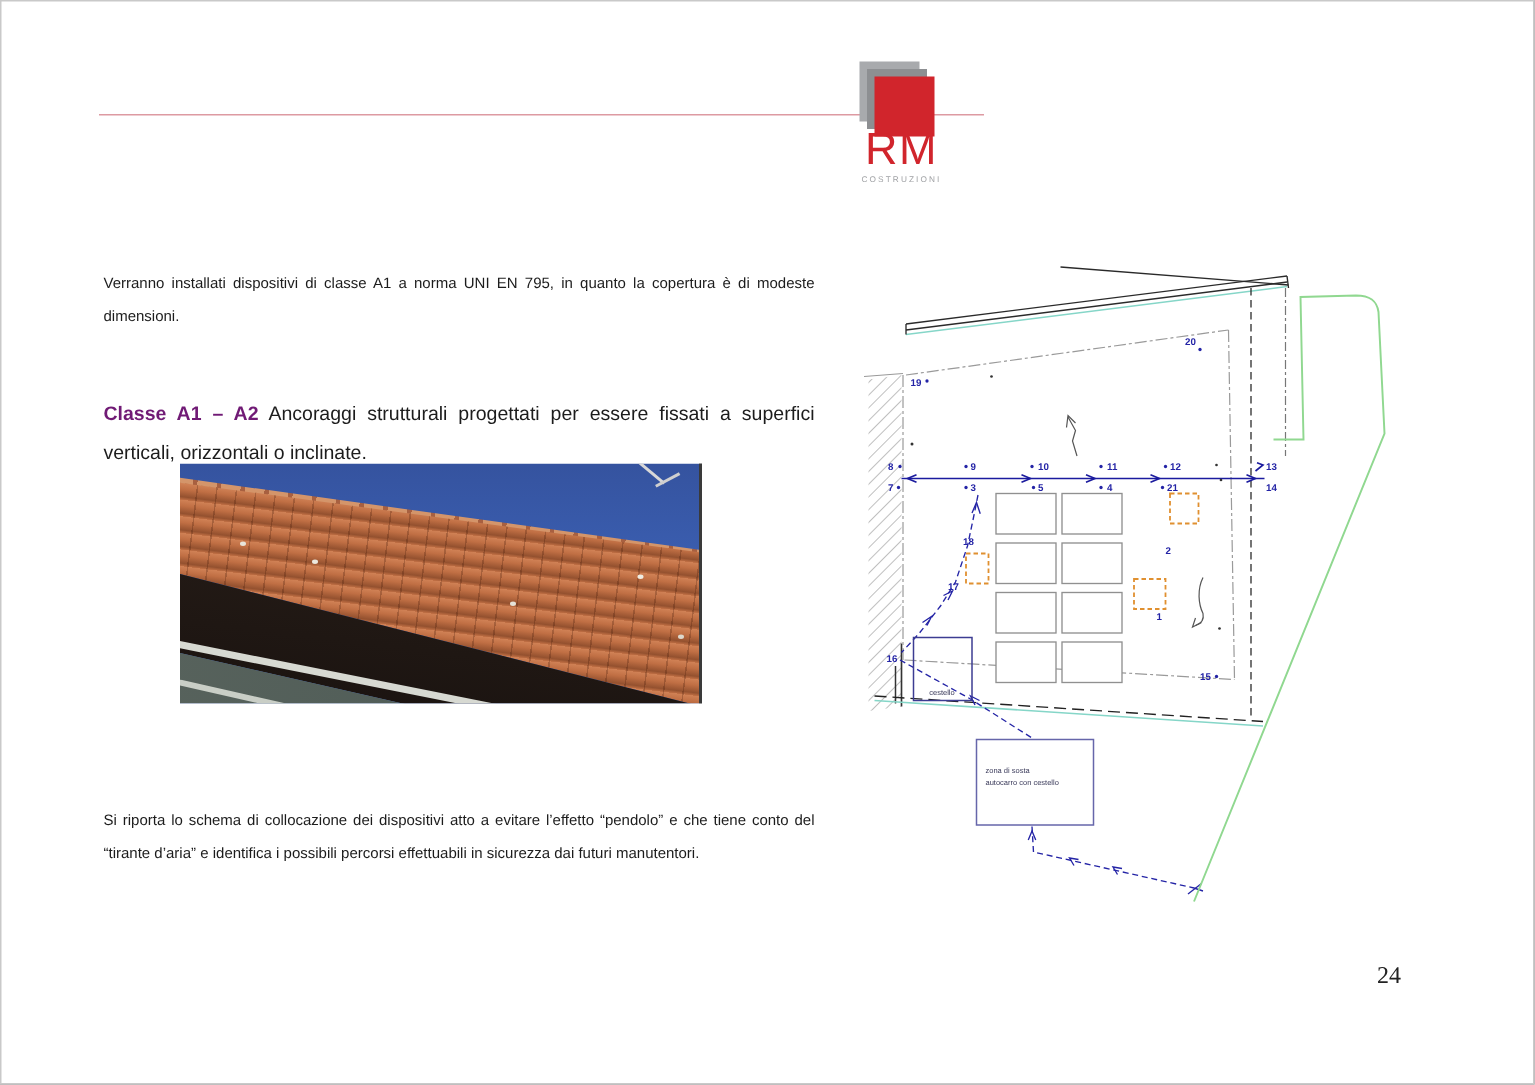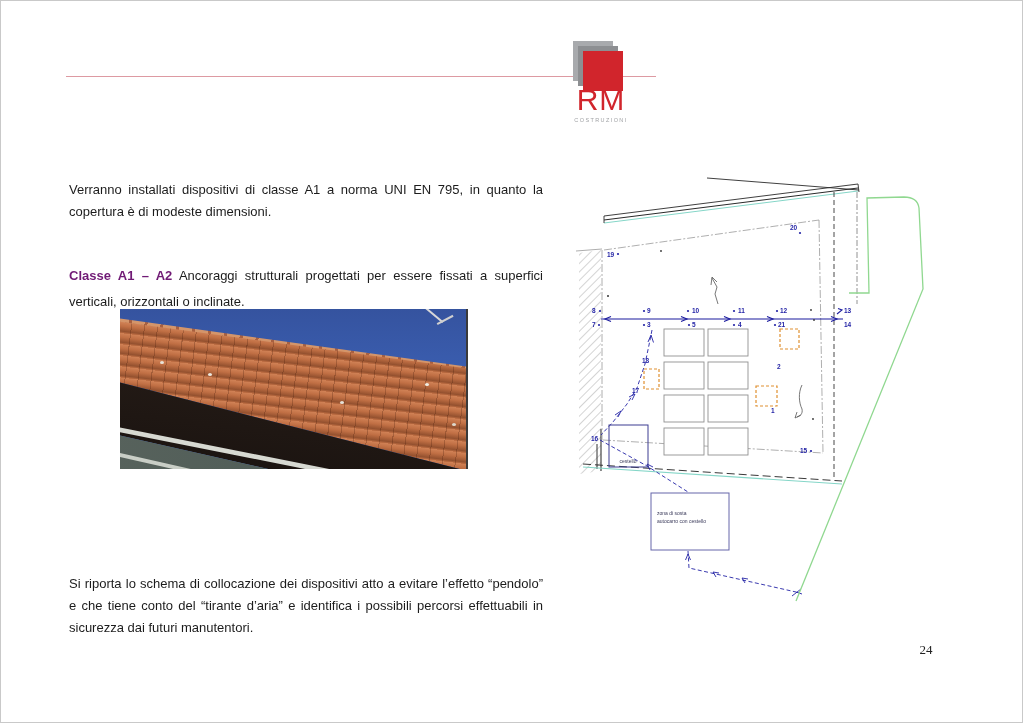--- a/index.html
+++ b/index.html
@@ -19,27 +19,27 @@
   .logo-text {
     position:absolute; left:6px; top:48px; width:58px; text-align:center;
     font-size:30px; letter-spacing:1px; color:#d1252c; font-weight:400; line-height:30px;
   }
   .logo-sub {
     position:absolute; left:4px; top:80px; width:62px; text-align:center;
     font-size:5.5px; letter-spacing:1.4px; color:#a0a2a5;
   }
   
   .title { position:absolute; left:68px; top:138px; width:480px; font-size:13.5px; font-weight:bold; color:#111; }
-  .para { position:absolute; left:68px; width:474px; font-size:13px; line-height:22px; text-align:justify; }
+  .para { position:absolute; left:68px; width:474px; font-size:10px; line-height:22px; text-align:justify; }
   .para1 { top:178px; }
   .classe { position:absolute; left:68px; top:262px; width:474px; font-size:13px; line-height:26px; text-align:justify; }
   .classe .lbl { color:#701a75; font-weight:bold; }
-  .para2 { top:536px;margin-top:36px; }
+  .para2 { top:536px; }
   .pagenum { position:absolute; left:905px; top:641px; width:40px; text-align:center;
-             font-family:"Liberation Serif", serif; font-size:13px; color:#222; }
+             font-family:"Liberation Serif", serif; font-size:16px; color:#222; }
   
   .photo { position:absolute; left:119px; top:308px; width:348px; height:160px; overflow:hidden;
            border-right:2px solid #3a3a3a; }
   .photo .sky { position:absolute; inset:0; background:linear-gradient(180deg,#35539f 0%,#3d63b8 60%,#4a6fc2 100%); }
   .photo .caps { position:absolute; left:-4px; top:9px; width:370px; height:9px;
     transform:rotate(7.9deg); transform-origin:0 0;
     background:repeating-linear-gradient(90deg,#d4956a 0 13px,#a86040 13px 16px); }
   .photo .tiles { position:absolute; inset:0;
     clip-path:polygon(0 8%, 100% 37%, 100% 101%, 0 46%);
     background:repeating-linear-gradient(187deg,#d08155 0px,#c06f44 4px,#94512f 9px,#c06f44 11px); }

